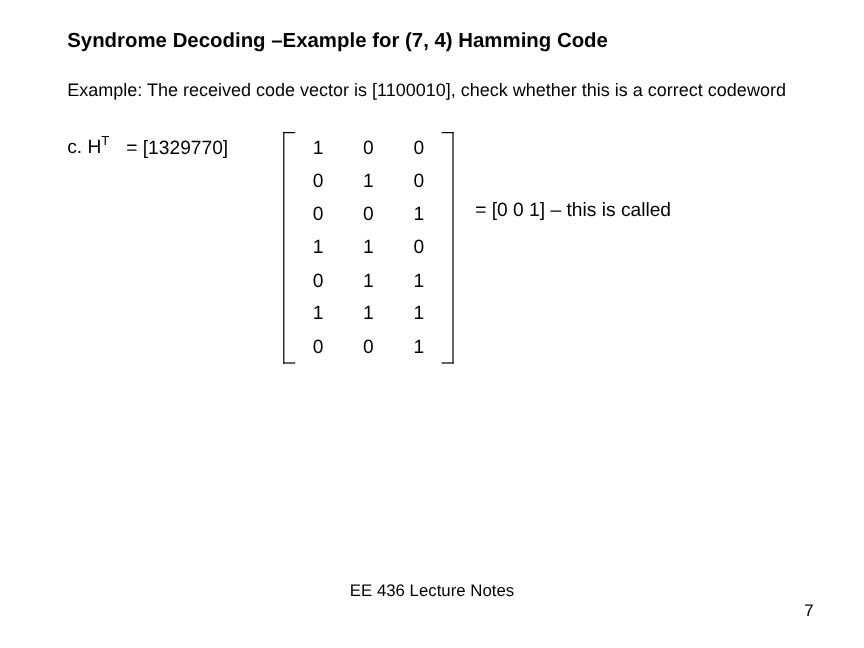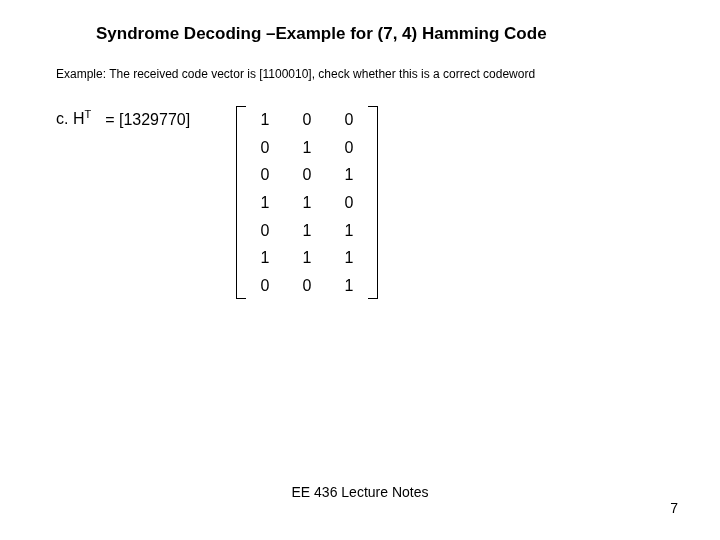--- a/index.html
+++ b/index.html
@@ -12,24 +12,23 @@
       position: relative;
       overflow: hidden;
     }
     .slide {
       padding: 24px 56px 0 56px;
     }
     .title {
       font-weight: bold;
       font-size: 17px;
       margin-bottom: 22px;
-      margin-left: 40px;
     }
     .example-text {
-      font-size: 12px;
+      font-size: 15px;
       line-height: 1.35;
       margin-bottom: 24px;
     }
     .equation-row {
       display: flex;
       align-items: flex-start;
       font-size: 16px;
       gap: 10px;
     }
     .lhs {
@@ -154,18 +153,19 @@
               <td>0</td>
               <td>0</td>
               <td>1</td>
             </tr>
       </tbody>
         </table>
       <div class="bracket-right"></div>
     </div>
 
     <div class="result-block">
+      <div>= [0 0 1] – this is called</div>
     </div>
   </div>
 </div>
 
 <div class="footer">EE 436 Lecture Notes</div>
 <div class="page-num">7</div>
 
 </body></html>

